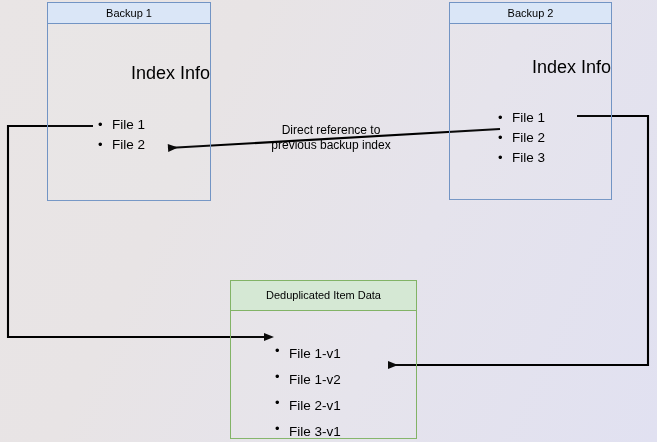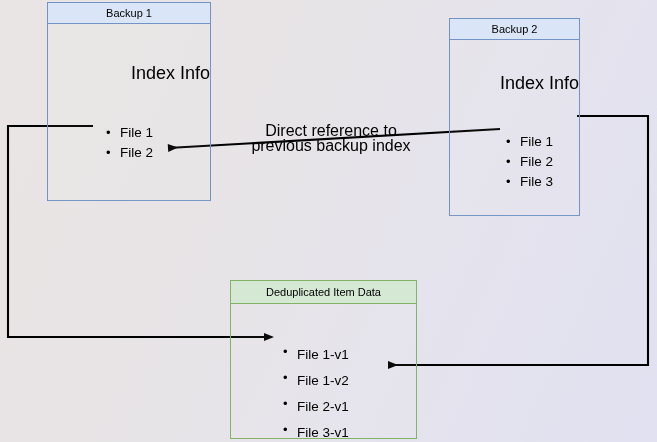--- a/index.html
+++ b/index.html
@@ -58,36 +58,36 @@
   }
   .box-blue .box-body {
     background: rgba(255,255,255,0.04);
     height: 177px;
   }
   
   .box-green { border: 1.5px solid #82b366; }
   .box-green .box-header {
     background: #d5e8d4;
     border-bottom: 1.5px solid #82b366;
-    height: 23px;
+    height: 30px;
   }
   .box-green .box-body {
     background: rgba(255,255,255,0.04);
     height: 134px;
   }
   .index-title {
     position: absolute;
     width: 100%;
     text-align: right;
     font-size: 18px;
     color: #000;
   }
   ul.file-list {
     list-style: none;
-    margin: 8px;
+    margin: 0;
     padding: 0;
     position: absolute;
   }
   ul.file-list li {
     font-size: 13.5px;
     color: #000;
     line-height: 20px;
     white-space: nowrap;
     position: relative;
     padding-left: 14px;
@@ -96,21 +96,21 @@
     content: "\2022";
     position: absolute;
     left: 0;
     top: 0;
     font-size: 13px;
     line-height: 20px;
   }
   .center-label {
     position: absolute;
     text-align: center;
-    font-size: 16px;
+    font-size: 12px;
     color: #000;
     line-height: 15px;
     white-space: nowrap;
   }
 </style>
 </head>
 <body>
 
 <div id="canvas">
 
@@ -143,21 +143,21 @@
     </div>
     <div class="box-body">
       <div class="index-title" style="top:39px;">Index Info</div>
       <ul class="file-list" style="left:50px; top:91px;">
         <li>File 1</li>
         <li>File 2</li>
       </ul>
     </div>
   </div>
 
-  <div class="box box-blue" style="left:449px; top:18px; width:131px; height:198px;">
+  <div class="box box-blue" style="left:449px; top:2px; width:163px; height:198px;">
     <div class="box-header">
       <span>Backup 2</span>
     </div>
     <div class="box-body">
       <div class="index-title" style="top:33px;">Index Info</div>
       <ul class="file-list" style="left:48px; top:84px;">
         <li>File 1</li>
         <li>File 2</li>
         <li>File 3</li>
       </ul>

